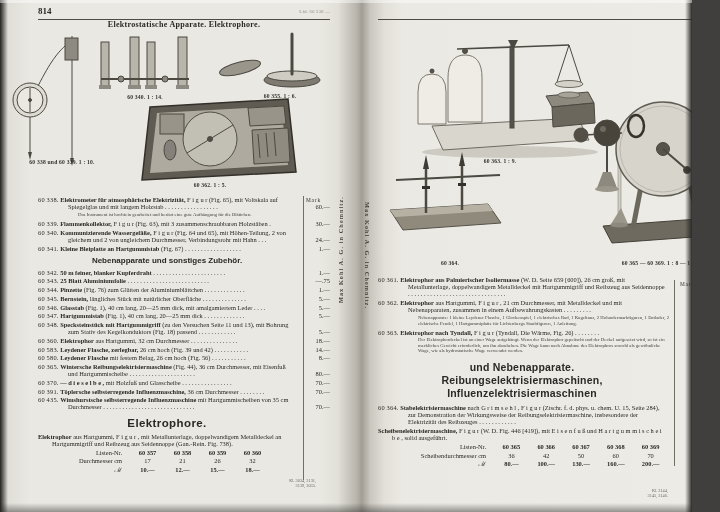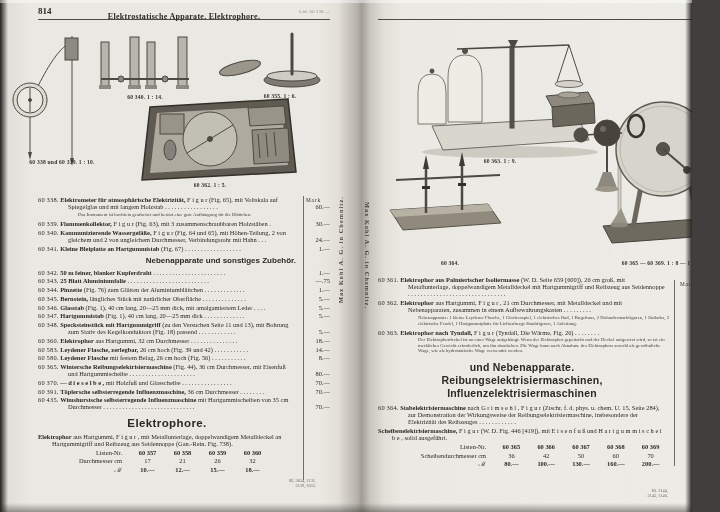--- a/index.html
+++ b/index.html
@@ -7,21 +7,21 @@
   body{background:#403f3d;font-family:"Liberation Serif",serif;color:#2b2925}
   #spread{position:relative;width:692px;height:512px;overflow:hidden;background:#14532d}
   .page{position:absolute;top:0;width:360px;height:512px}
   .page.left{left:0;background:linear-gradient(90deg,#dcdad3 0,#eae8e2 30px,#eae8e2 320px,#d8d5cd 360px)}
   .page.right{left:360px;background:linear-gradient(90deg,#d5d2ca 0,#ebe9e3 42px,#ecebe5 330px,#d9d7cf 360px)}
   .phead{position:absolute;top:6px;height:12px;font-weight:bold}
   .left .phead{left:38px;width:292px}
   .right .phead{left:18px;width:328px}
   .pnum{position:absolute;top:0;font-size:9px;z-index:2}
   .left .pnum{left:0}.right .pnum{right:0}
-  .ptitle{position:absolute;left:0;right:0;top:6px;text-align:center;font-size:8px;letter-spacing:.3px}
+  .ptitle{position:absolute;left:0;right:0;top:14px;text-align:center;font-size:8px;letter-spacing:.3px}
   .pref{position:absolute;top:3px;font-size:4.5px;color:#8a877e;font-weight:normal;letter-spacing:.3px}
   .left .pref{right:0}.right .pref{left:0}
   .hrule{position:absolute;top:19px;height:1px;background:#4e4b44}
   .left .hrule{left:38px;width:292px}.right .hrule{left:18px;width:328px}
   .figs{position:absolute;left:0;top:22px}
   .fcap{position:absolute;font-size:5.6px;font-weight:bold;text-align:center;white-space:nowrap;color:#33312c;letter-spacing:.2px}
   .marklab{position:absolute;font-size:5.4px;letter-spacing:.8px;color:#33312c}
   .left .marklab{left:306px;top:197px}
   .right .marklab{left:680px;top:277px}
   .vrule{position:absolute;width:1px;background:#716e64}
@@ -30,21 +30,21 @@
   .content{position:absolute}
   .left .content{left:38px;top:196px;width:292px}
   .right .content{left:18px;top:276px;width:328px}
   .entry{position:relative;font-size:6.4px;line-height:7.2px;padding-left:30px;text-indent:-30px;margin-bottom:1.5px}
   .left .entry{padding-right:34px}
   .right .entry{padding-right:40px}
   .enum{letter-spacing:.2px}
   .elead{font-weight:bold}
   .eprice{position:absolute;right:0;bottom:0;width:36px;text-align:right;text-indent:0}
   .enote{font-size:4.8px;line-height:5.5px;margin:0 36px 2.5px 40px;color:#45423c;text-indent:0}
-  .sechead{font-family:"Liberation Sans",sans-serif;font-weight:bold;font-size:8px;text-align:right;margin:4px 34px 4px 0}
+  .sechead{font-family:"Liberation Sans",sans-serif;font-weight:bold;font-size:8px;text-align:center;margin:4px 34px 4px 0}
   .bighead{font-family:"Liberation Sans",sans-serif;font-weight:bold;text-align:center}
   .left .bighead{font-size:11.5px;margin:6px 34px 4px 0;letter-spacing:.4px}
   .right .bighead{font-size:10.5px;line-height:13px;margin:7px 40px 4px 0;letter-spacing:.2px}
   .para{font-size:6.4px;line-height:7.2px;padding-left:14px;text-indent:-14px;margin:1px 34px 2px 0}
   .right .para{margin-right:40px}
   .plead{font-weight:bold}
   .ptable{font-size:6.4px;line-height:8.4px;margin-top:2px}
   .left .ptable{width:232px}
   .right .ptable{width:290px}
   .trow{display:flex}

